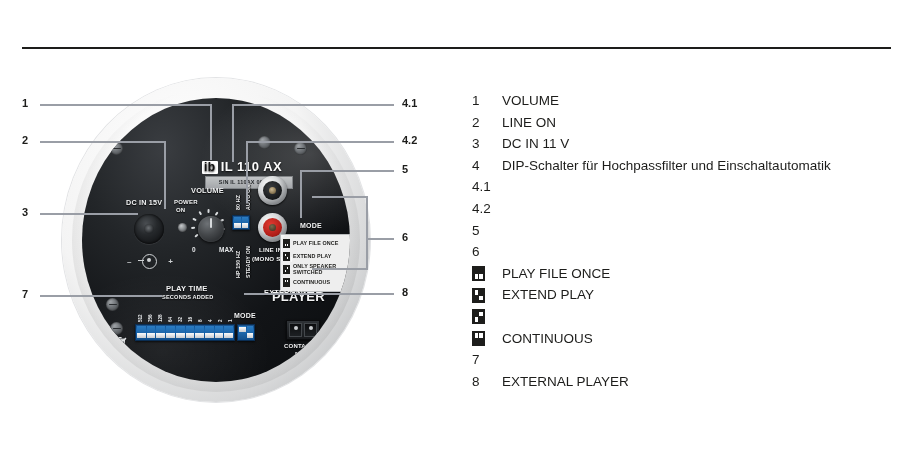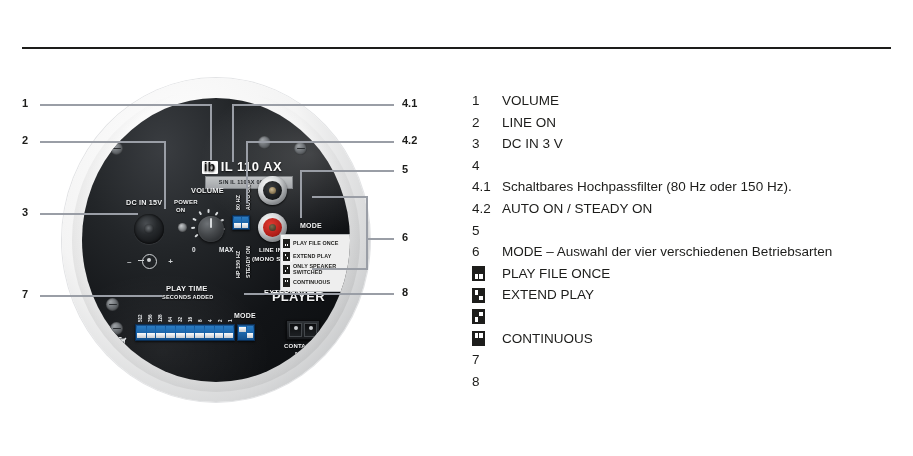--- a/index.html
+++ b/index.html
@@ -571,39 +571,37 @@
     <div class="legend-row">
       <span class="legend-num">1</span>
       <span class="legend-label">VOLUME</span>
     </div>
     <div class="legend-row">
       <span class="legend-num">2</span>
       <span class="legend-label">LINE ON</span>
     </div>
     <div class="legend-row">
       <span class="legend-num">3</span>
-      <span class="legend-label">DC IN 3 V</span>
+      <span class="legend-label">DC IN 11 V</span>
     </div>
     <div class="legend-row">
       <span class="legend-num">4</span>
+      <span class="legend-label">DIP-Schalter für Hochpassfilter und Einschaltautomatik</span>
     </div>
     <div class="legend-row">
       <span class="legend-num">4.1</span>
-      <span class="legend-label">Schaltbares Hochpassfilter (80 Hz oder 150 Hz).</span>
     </div>
     <div class="legend-row">
       <span class="legend-num">4.2</span>
-      <span class="legend-label">AUTO ON / STEADY ON</span>
     </div>
     <div class="legend-row">
       <span class="legend-num">5</span>
     </div>
     <div class="legend-row">
       <span class="legend-num">6</span>
-      <span class="legend-label">MODE – Auswahl der vier verschiedenen Betriebsarten</span>
     </div>
 
     <div class="legend-row">
       <span class="legend-num pict">
         <span class="dipicon">
           <span class="half">
               <span class="cell"></span>
               <span class="cell"></span>
             </span>
           <span class="half">
@@ -657,16 +655,17 @@
         </span>
       </span>
       <span class="legend-label">CONTINUOUS</span>
     </div>
 
     <div class="legend-row">
       <span class="legend-num">7</span>
     </div>
     <div class="legend-row">
       <span class="legend-num">8</span>
+      <span class="legend-label">EXTERNAL PLAYER</span>
     </div>
   </div>
 
 </div>
 
 </body></html>

